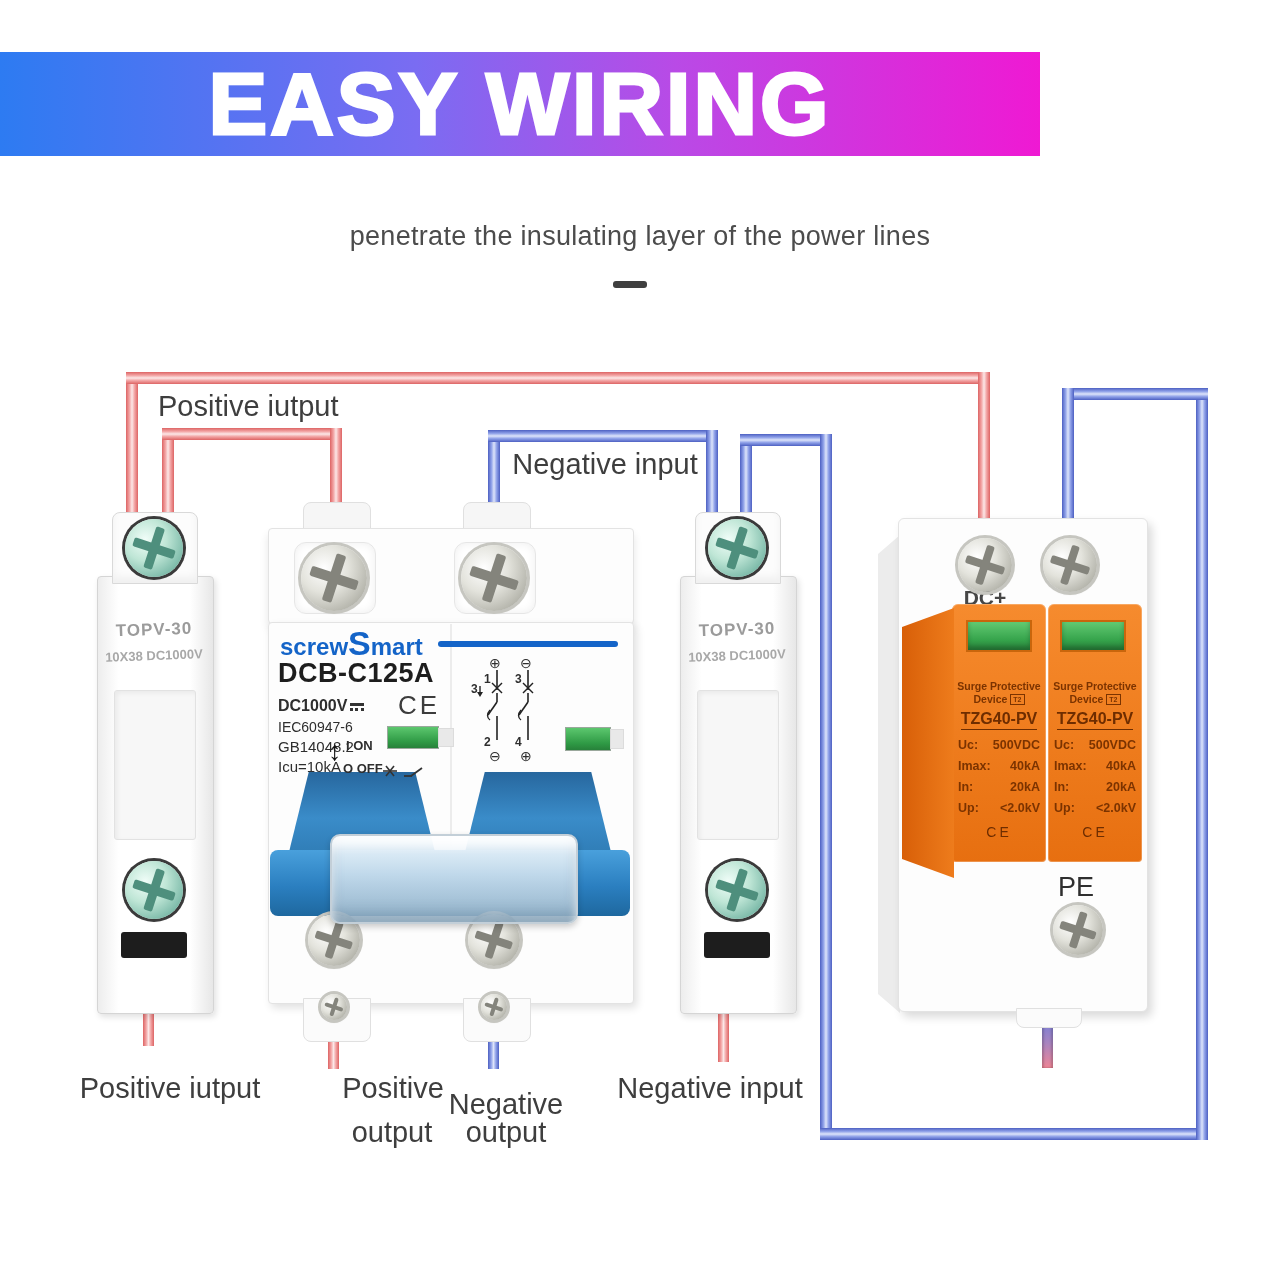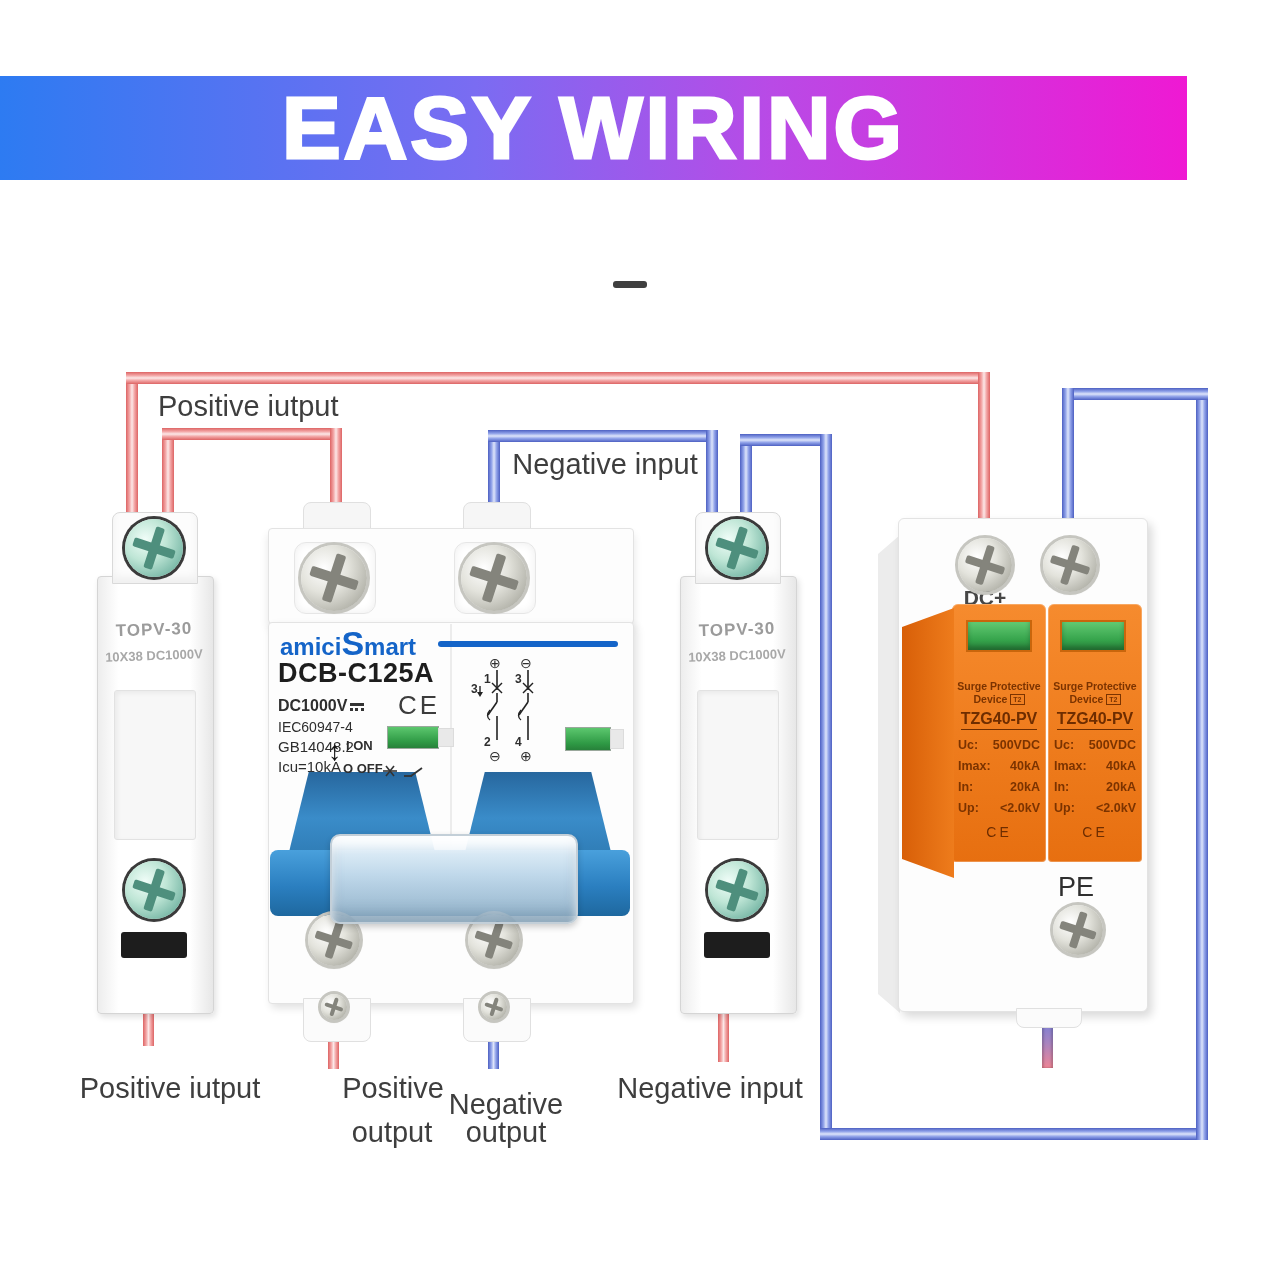--- a/index.html
+++ b/index.html
@@ -1,21 +1,21 @@
 <!DOCTYPE html>
 <html><head>
 <meta charset="utf-8">
 <style>
   html,body{margin:0;padding:0;background:#ffffff;}
   #stage{position:relative;width:1280px;height:1280px;background:#fff;overflow:hidden;
          font-family:"Liberation Sans", sans-serif;}
   .abs{position:absolute;}
 
   
-  #banner{left:0;top:76px;width:1187px;height:104px;
+  #banner{left:0;top:52px;width:1040px;height:104px;
     background:linear-gradient(90deg,#2d7bf2 0%,#7a6cf2 40%,#b94ae6 65%,#ef19d3 100%);}
   #banner h1{margin:0;width:100%;text-align:center;line-height:104px;color:#fff;
     font-size:88px;font-weight:bold;letter-spacing:3px;-webkit-text-stroke:3px #fff;}
 
   
   .subtitle{left:0;width:1280px;text-align:center;font-size:27px;color:#4c4c4c;letter-spacing:.3px;}
   #dash{left:613px;top:281px;width:34px;height:7px;background:#3f3f3f;border-radius:3px;}
 
   
   .wire{position:absolute;z-index:1;}
@@ -101,20 +101,21 @@
 </style>
 </head>
 <body>
 
 <div id="stage">
 
   <div class="abs" id="banner">
     <h1>EASY WIRING</h1>
   </div>
 
+  <div class="abs subtitle" style="top:221px;">penetrate the insulating layer of the power lines</div>
   <div class="abs" id="dash"></div>
 
   <div class="wire vred" style="left:126px;top:372px;width:12px;height:146px;"></div>
   <div class="wire hred" style="left:126px;top:372px;width:864px;height:12px;"></div>
   <div class="wire vred" style="left:978px;top:372px;width:12px;height:198px;"></div>
 
   <div class="wire vred" style="left:162px;top:428px;width:12px;height:90px;"></div>
   <div class="wire hred" style="left:162px;top:428px;width:180px;height:12px;"></div>
   <div class="wire vred" style="left:330px;top:428px;width:12px;height:84px;"></div>
 
@@ -168,28 +169,28 @@
   <div class="bk-cap" style="left:463px;top:502px;width:66px;height:32px;"></div>
   <div class="white-block" id="bk-topblock" style="left:268px;top:528px;width:364px;height:94px;"></div>
   <div class="bk-term" style="left:294px;top:542px;width:80px;height:70px;"></div>
   <div class="bk-term" style="left:454px;top:542px;width:80px;height:70px;"></div>
   <div class="screw" style="left:301px;top:545px;width:66px;height:66px;"></div>
   <div class="screw" style="left:461px;top:545px;width:66px;height:66px;"></div>
 
   <div class="white-block" id="bk-body" style="left:268px;top:622px;width:364px;height:380px;"></div>
   <div class="bk-seam" style="left:450px;top:624px;height:222px;"></div>
 
-  <div class="brand" style="left:280px;top:624px;font-size:24px;"><span>amici</span><span class="s">S</span><span>mart</span></div>
+  <div class="brand" style="left:280px;top:624px;font-size:24px;"><span>screw</span><span class="s">S</span><span>mart</span></div>
   <div id="brand-rule" style="left:438px;top:641px;width:180px;height:6px;"></div>
 
   <div class="bk-txt" style="left:278px;top:658px;font-size:27px;font-weight:bold;color:#1d1d1d;letter-spacing:.5px;">DCB-C125A</div>
 
   <div class="bk-txt" style="left:278px;top:697px;font-size:16px;font-weight:bold;"><span>DC1000V</span><span class="dcicon"><b></b><i></i></span></div>
   <div class="bk-txt ce" style="left:398px;top:690px;font-size:26px;">CE</div>
-  <div class="bk-txt" style="left:278px;top:719px;font-size:14px;">IEC60947-4</div>
+  <div class="bk-txt" style="left:278px;top:719px;font-size:14px;">IEC60947-6</div>
   <div class="bk-txt" style="left:278px;top:738px;font-size:15px;">GB14048.2</div>
   <div class="bk-txt" style="left:278px;top:758px;font-size:15px;">Icu=10kA</div>
 
   <div class="bk-txt" style="left:328px;top:736px;font-size:27px;color:#111;">↕</div>
   <div class="bk-txt" style="left:346px;top:738px;font-size:13px;font-weight:bold;">I ON</div>
   <div class="bk-txt" style="left:343px;top:761px;font-size:13px;font-weight:bold;">O OFF</div>
   <svg style="left:382px;top:763px;z-index:4;" width="42" height="16" viewBox="0 0 42 16">
     <line x1="1" y1="8" x2="8" y2="8" stroke="#333" stroke-width="1.6"></line>
     <line x1="4" y1="3" x2="12" y2="13" stroke="#333" stroke-width="1.6"></line>
     <line x1="12" y1="3" x2="4" y2="13" stroke="#333" stroke-width="1.6"></line>

